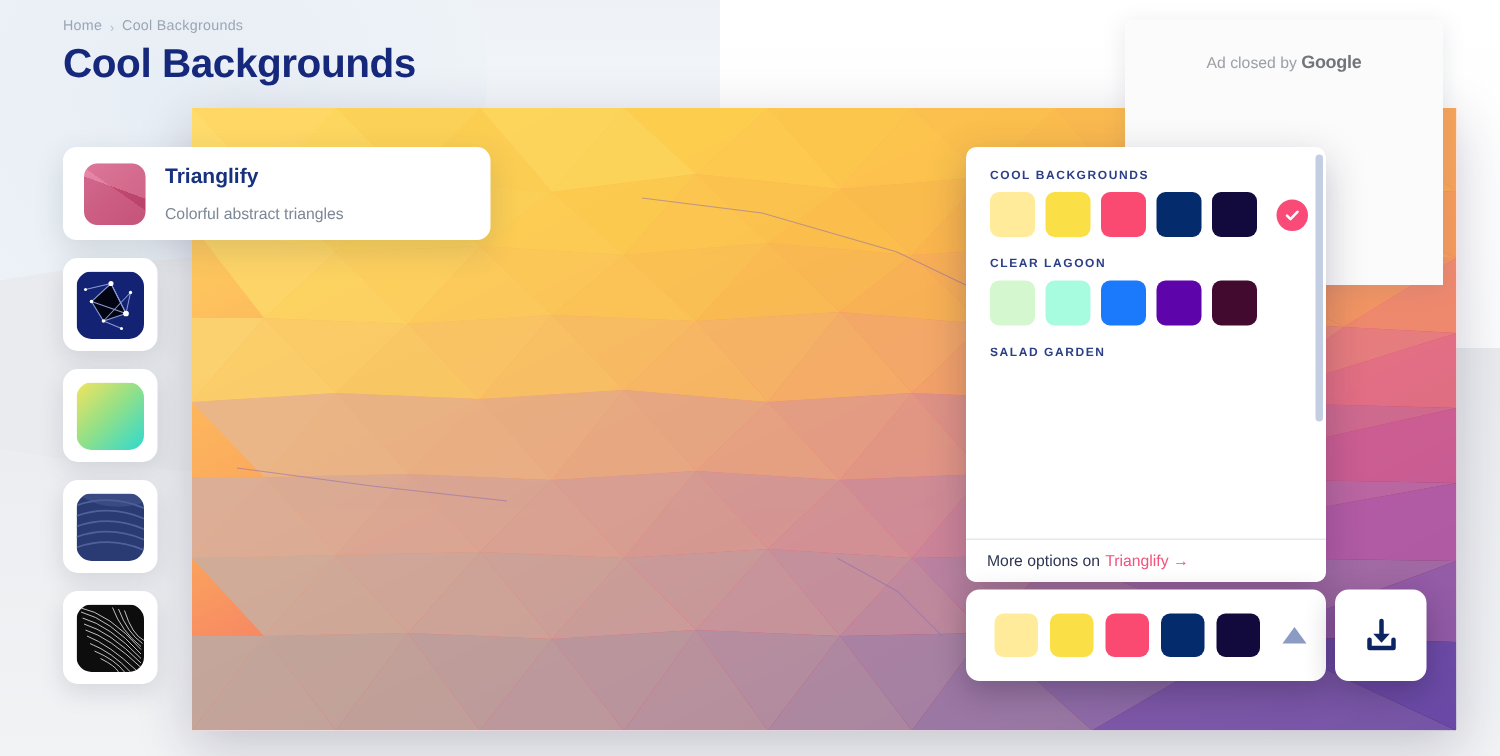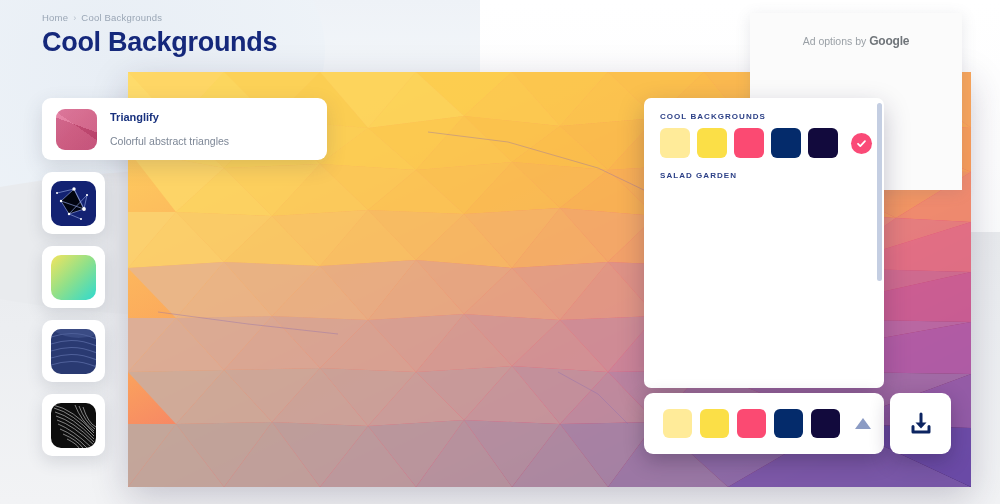--- a/index.html
+++ b/index.html
@@ -65,21 +65,21 @@
     width:41px; height:41px; border-radius:9px; flex:none; overflow:hidden;
     background:linear-gradient(135deg,#e0628f 0%,#d8537f 48%,#cf4776 100%);
     position:relative;
   }
   .card-thumb::after{
     content:""; position:absolute; inset:0;
     background:
       linear-gradient(200deg, rgba(255,255,255,.16) 0 42%, rgba(0,0,0,.07) 42% 100%),
       linear-gradient(35deg, rgba(255,255,255,.10) 0 55%, rgba(0,0,0,.05) 55% 100%);
   }
-  .card-title{ font-size:11px; font-weight:bold; color:#18317e; line-height:1.25; }
+  .card-title{ font-size:14px; font-weight:bold; color:#18317e; line-height:1.25; }
   .card-sub{ font-size:10.5px; color:#7d8796; margin-top:10px; }
 
   
   #sidebar{ position:absolute; left:42px; top:172px; z-index:7; display:flex; flex-direction:column; gap:12px; }
   .thumb-wrap{
     width:63px; height:62px; background:#fff; border-radius:10px;
     box-shadow:0 6px 16px rgba(60,70,90,.15);
     display:flex; align-items:center; justify-content:center;
   }
   .thumb{ width:45px; height:45px; border-radius:10px; overflow:hidden; position:relative; }
@@ -405,21 +405,21 @@
           <path d="M32,4 Q37,20 45,24"></path>
         </g>
       </svg>
     </div>
   </div>
 
 </div>
 
 <div id="ad-box">
   <div class="ad-label">
-    <span>Ad options by</span>
+    <span>Ad closed by</span>
     <b>Google</b>
   </div>
 </div>
 
 <div id="palette-panel">
   <div class="palette-scroll">
 
     <div class="palette-group">
       <div class="palette-name">COOL BACKGROUNDS</div>
       <div class="swatch-row">
@@ -429,30 +429,44 @@
         <div class="swatch" style="background:#042b6b"></div>
         <div class="swatch" style="background:#120a3d"></div>
         <div class="check-badge">
           <svg viewBox="0 0 12 12">
               <path d="M2.2 6.3 L4.7 8.8 L9.8 3.5" fill="none" stroke="#fff" stroke-width="1.9" stroke-linecap="round" stroke-linejoin="round"></path>
             </svg>
         </div>
       </div>
     </div>
 
+    <div class="palette-group">
+      <div class="palette-name">CLEAR LAGOON</div>
+      <div class="swatch-row">
+        <div class="swatch" style="background:#d5f7d0"></div>
+        <div class="swatch" style="background:#a7fbdf"></div>
+        <div class="swatch" style="background:#1b7afb"></div>
+        <div class="swatch" style="background:#5e04ab"></div>
+        <div class="swatch" style="background:#430a30"></div>
+      </div>
+    </div>
 
 
 
     <div class="palette-group">
       <div class="palette-name">SALAD GARDEN</div>
     </div>
 
     <div class="panel-scrollbar"></div>
   </div>
 
+  <div class="panel-footer">
+    <span>More options on</span>
+    <a class="link" href="#">Trianglify →</a>
+  </div>
 </div>
 
 <div id="toolbar">
   <div class="tb-swatch" style="background:#ffeb99"></div>
   <div class="tb-swatch" style="background:#fbdf47"></div>
   <div class="tb-swatch" style="background:#fb4a72"></div>
   <div class="tb-swatch" style="background:#042b6b"></div>
   <div class="tb-swatch" style="background:#120a3d"></div>
   <div class="tb-caret"></div>
 </div>

